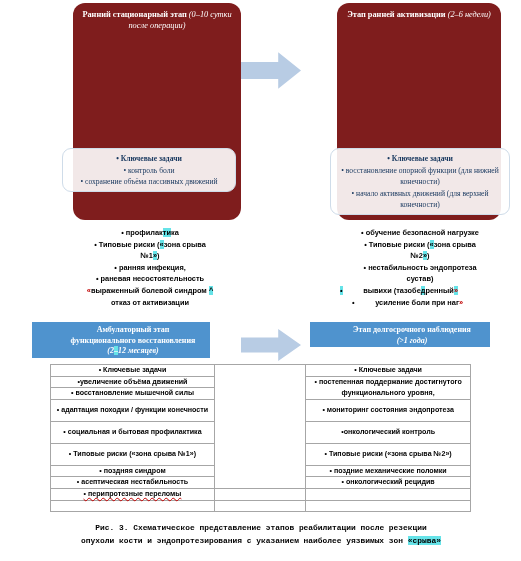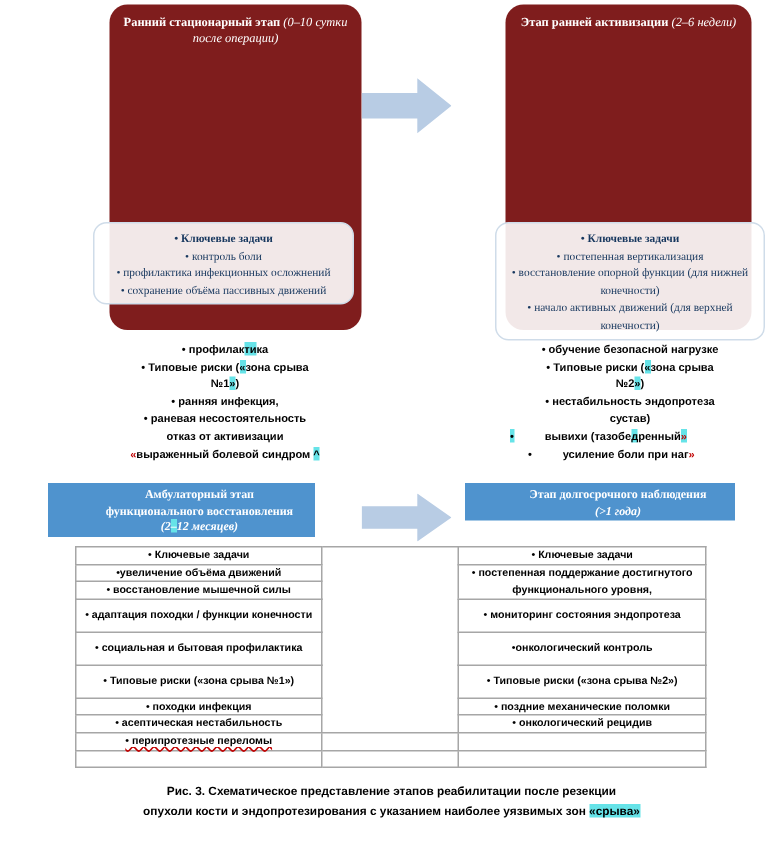--- a/index.html
+++ b/index.html
@@ -142,21 +142,21 @@
     text-decoration-color: #c00000;
   }
 
   
   .caption {
     position: absolute;
     left: 22px;
     top: 521px;
     width: 478px;
     text-align: center;
-    font-family: Liberation Sans, sans-serif;
+    font-family: Liberation Mono, monospace;
     font-size: 7.9px;
     line-height: 13px;
     font-weight: bold;
     color: #000000;
   }
   .caption .fignum { font-weight: bold; }
   .caption .body { font-weight: bold; }
 </style>
 </head>
 <body>
@@ -177,37 +177,35 @@
     </div>
   </div>
 
   <div class="arrow arrow-1" style="background:transparent;">
     <div class="arrow-shape"></div>
   </div>
 
   <div class="inner-box left">
     <div class="lead">• Ключевые задачи</div>
     <div>• контроль боли</div>
-    <div>• профилактика инфекционных осложнений</div>
     <div>• сохранение объёма пассивных движений</div>
   </div>
 
   <div class="below-text left">
     <div><span>• профилак</span><span class="hl">ти</span><span>ка</span></div>
     <div><span>• Типовые риски (</span><span class="hl">«</span><span>зона срыва</span></div>
     <div><span>№1</span><span class="hl">»</span><span>)</span></div>
     <div>• ранняя инфекция,</div>
     <div>• раневая несостоятельность</div>
+    <div><span class="redmark">«</span><span>выраженный болевой синдром</span> <span class="hl">^</span></div>
     <div>отказ от активизации</div>
-    <div><span class="redmark">«</span><span>выраженный болевой синдром</span> <span class="hl">^</span></div>
   </div>
 
   <div class="inner-box right">
     <div class="lead">• Ключевые задачи</div>
-    <div>• постепенная вертикализация</div>
     <div>• восстановление опорной функции (для нижней конечности)</div>
     <div>• начало активных движений (для верхней конечности)</div>
   </div>
 
   <div class="below-text right">
     <div>• обучение безопасной нагрузке</div>
     <div><span>• Типовые риски (</span><span class="hl">«</span><span>зона срыва</span></div>
     <div><span>№2</span><span class="hl">»</span><span>)</span></div>
     <div>• нестабильность эндопротеза</div>
     <div>сустав)</div>
@@ -255,21 +253,21 @@
     </tr>
     <tr>
       <td class="col-right">•онкологический контроль</td>
     </tr>
     <tr>
       <td class="col-left tall" rowspan="2">• Типовые риски («зона срыва №1»)</td>
       <td class="col-right tall" rowspan="2">• Типовые риски («зона срыва №2»)</td>
     </tr>
     <tr></tr>
     <tr>
-      <td class="col-left">• походки инфекция</td>
+      <td class="col-left">• поздняя синдром</td>
       <td class="col-right">• поздние механические поломки</td>
     </tr>
     <tr>
       <td class="col-left">• асептическая нестабильность</td>
       <td class="col-right">• онкологический рецидив</td>
     </tr>
     <tr>
       <td class="col-left"><span class="spell">• перипротезные переломы</span></td>
       <td class="col-mid"></td>
       <td class="col-right"></td>

